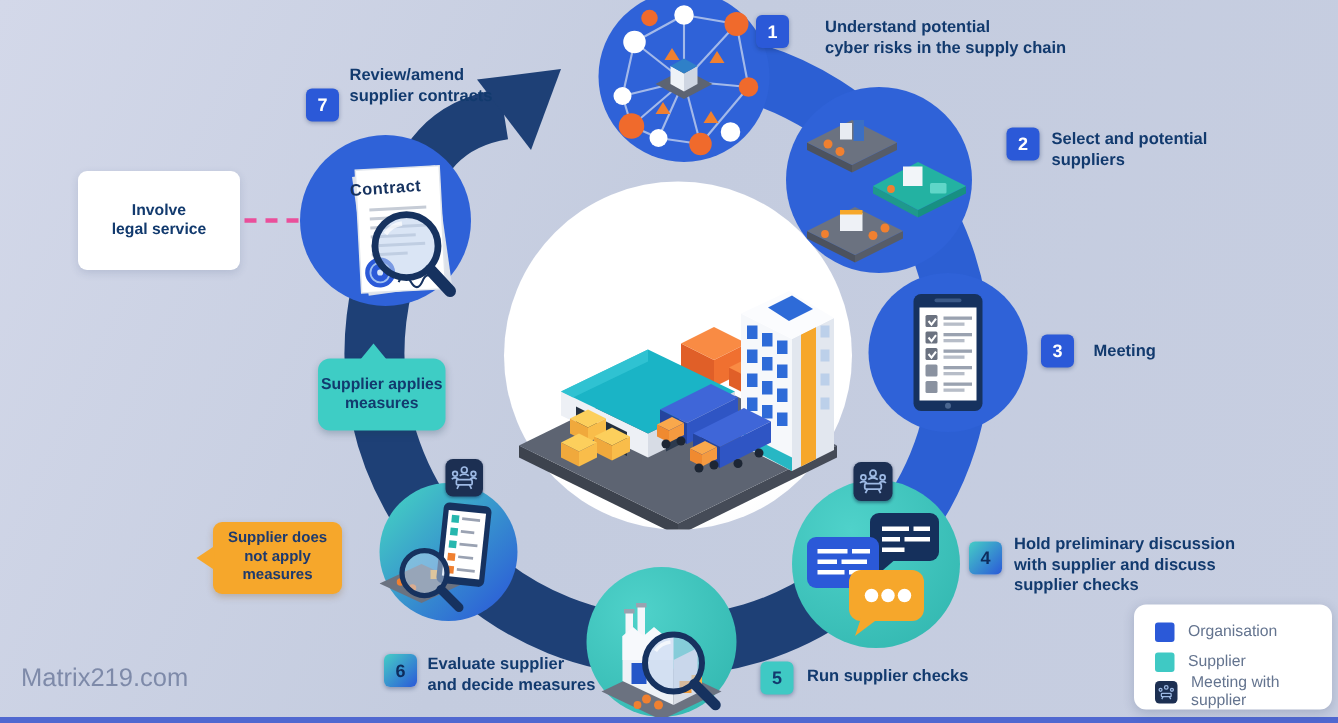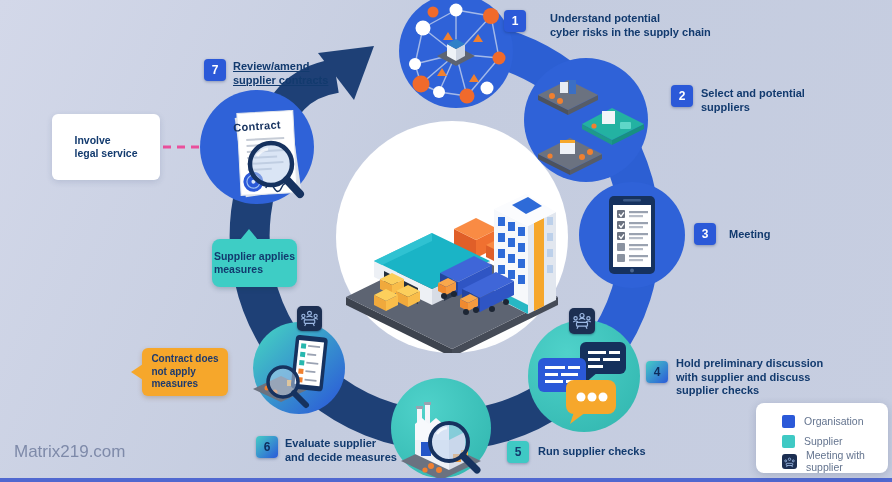--- a/index.html
+++ b/index.html
@@ -32,50 +32,50 @@
   .badge-teal{background:#3fc9c4;color:#123a6e;}
   .badge-grad{background:linear-gradient(135deg,#45cdc6,#2b59d8);color:#0e2c5c;}
   #b1{left:504px;top:10px;} #b2{left:671px;top:85px;} #b3{left:694px;top:223px;}
   #b4{left:646px;top:361px;} #b5{left:507px;top:441px;} #b6{left:256px;top:436px;}
   #b7{left:204px;top:59px;}
   
   .slabel{position:absolute;font-weight:700;font-size:11px;line-height:13.5px;
     color:#123a6e;white-space:pre-line;z-index:5;}
   #l1{left:538px;top:12px;margin-left:12px;} #l2{left:701px;top:87px;} #l3{left:729px;top:228px;}
   #l4{left:676px;top:357px;} #l5{left:538px;top:445px;} #l6{left:285px;top:437px;}
-  #l7{left:233px;top:60px;text-decoration:underline;}
+  #l7{left:233px;top:44px;}
   
   .meet{position:absolute;background:#1c2f52;border-radius:5px;z-index:4;
     box-sizing:border-box;padding:2px;box-shadow:0 1px 2px rgba(10,25,60,.4);}
   #m4{left:569px;top:308px;width:26px;height:26px;}
   #m6{left:297px;top:306px;width:25px;height:25px;}
   
   .callout{position:absolute;z-index:4;display:flex;align-items:center;justify-content:center;
-    text-align:left;font-weight:700;white-space:pre-line;color:#123a6e;}
+    text-align:center;font-weight:700;white-space:pre-line;color:#123a6e;}
   #legal-box{left:52px;top:114px;width:108px;height:66px;background:#ffffff;border-radius:6px;
     font-size:10.5px;line-height:13px;box-shadow:0 2px 6px rgba(40,60,110,.15);}
   #applies-box{left:212px;top:239px;width:85px;height:48px;background:#3ecdc5;border-radius:8px;
     font-size:10.5px;line-height:13px;box-shadow:0 2px 5px rgba(20,60,80,.25);}
   #applies-box::before{content:"";position:absolute;top:-10px;left:28px;width:0;height:0;
     border-left:9px solid transparent;border-right:9px solid transparent;border-bottom:11px solid #3ecdc5;}
   .orange{background:#f6a72b;border-radius:6px;font-size:10px;line-height:12.5px;color:#1d3a6e;
     box-shadow:0 2px 5px rgba(120,70,0,.25);}
   #orange1{left:30px;top:348px;width:88px;height:50px;}
   #orange1::after{content:"";position:absolute;bottom:-12px;left:34px;width:0;height:0;
     border-left:10px solid transparent;border-right:10px solid transparent;border-top:13px solid #f6a72b;}
   #orange2{left:142px;top:348px;width:86px;height:48px;}
   #orange2::after{content:"";position:absolute;left:-11px;top:16px;width:0;height:0;
     border-top:8px solid transparent;border-bottom:8px solid transparent;border-right:12px solid #f6a72b;}
   
   #contract-title{position:absolute;left:0;right:0;top:30px;text-align:center;
     transform:rotate(-4deg);font-weight:700;font-size:11px;color:#16325f;letter-spacing:.3px;}
   
   #legend{left:756px;top:403px;width:132px;height:70px;background:#ffffff;border-radius:8px;
     z-index:6;box-shadow:0 2px 8px rgba(30,50,90,.2);padding:9px 0 0 14px;box-sizing:border-box;}
-  .lg-row{display:flex;align-items:center;gap:9px;height:18px;margin-bottom:2px;margin-left:12px;}
+  .lg-row{display:flex;align-items:center;gap:9px;height:18px;margin-bottom:2px;}
   .lg-swatch{width:13px;height:13px;border-radius:2px;flex:0 0 auto;}
   .sw-blue{background:#2b59d8;} .sw-teal{background:#3fc9c4;}
   .lg-meet{width:15px;height:15px;background:#1c2f52;border-radius:3px;box-sizing:border-box;padding:1px;flex:0 0 auto;}
   .lg-label{font-size:10.5px;color:#64748f;}
   
   #watermark{left:14px;top:442px;font-size:17px;color:#7e8aa9;z-index:6;}
   #bottom-strip{left:0;bottom:0;width:892px;height:4px;background:#5068d0;z-index:1;}
 </style>
 </head>
 <body>
@@ -480,21 +480,21 @@
   <div class="slabel" id="l5">Run supplier checks</div>
   <div class="slabel" id="l6">Evaluate supplier
 and decide measures</div>
   <div class="slabel" id="l7">Review/amend
 supplier contracts</div>
 
   <div class="callout" id="legal-box">Involve
 legal service</div>
   <div class="callout" id="applies-box">Supplier applies
 measures</div>
-  <div class="callout orange" id="orange2">Contract does
+  <div class="callout orange" id="orange2">Supplier does
 not apply
 measures</div>
 
   <div class="abs" id="legend">
     <div class="lg-row">
       <span class="lg-swatch sw-blue"></span>
       <span class="lg-label">Organisation</span>
     </div>
     <div class="lg-row">
       <span class="lg-swatch sw-teal"></span>

